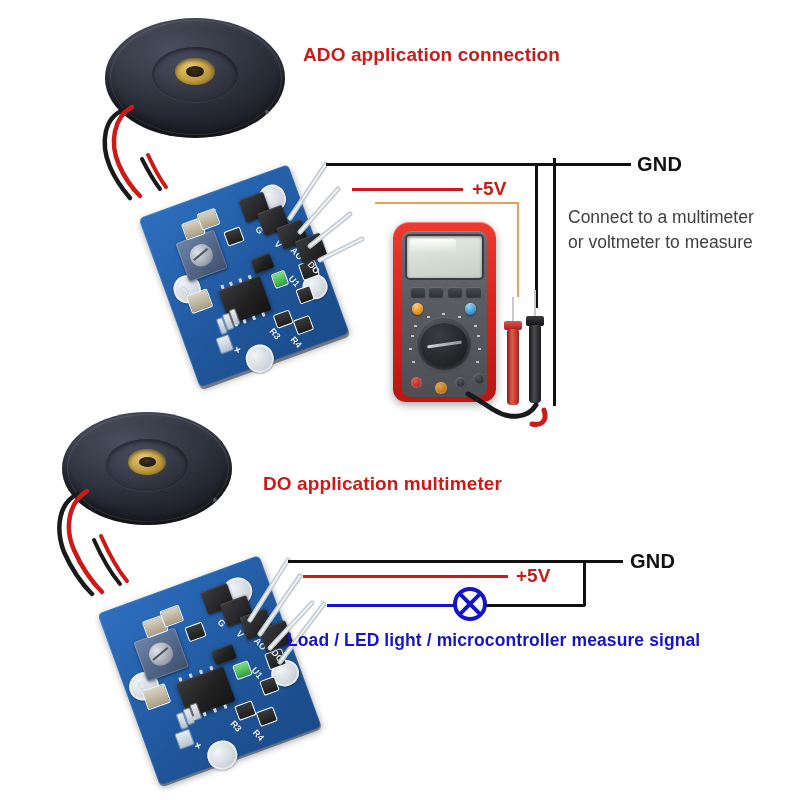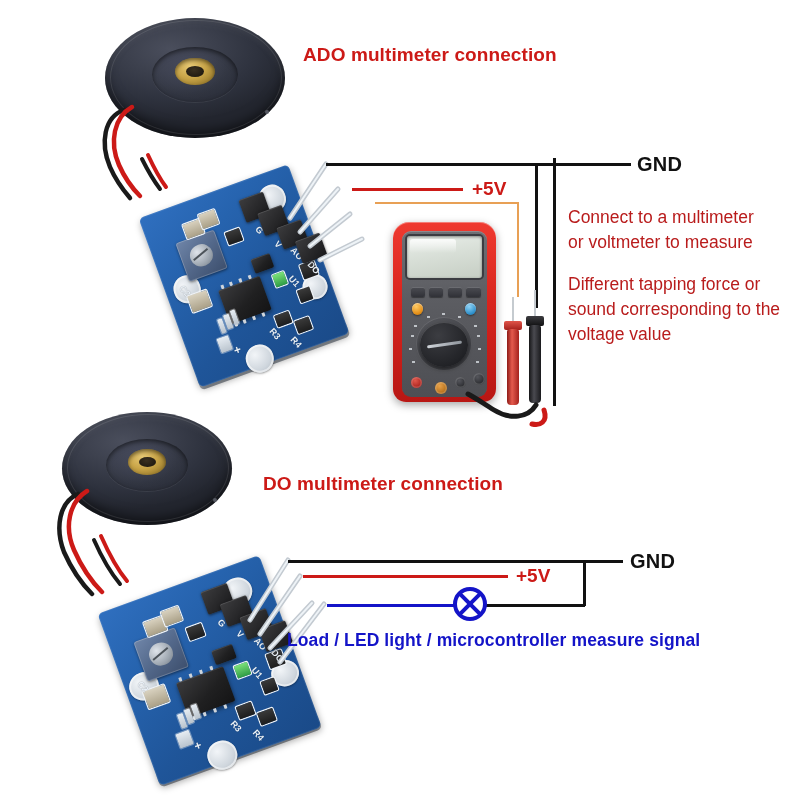--- a/index.html
+++ b/index.html
@@ -10,21 +10,21 @@
   
   .abs{position:absolute;}
   .wire{position:absolute;height:0;border-top-style:solid;}
   .vwire{position:absolute;width:0;border-left-style:solid;}
   .lbl{position:absolute;white-space:nowrap;line-height:1;}
 
   
   .title-red{color:#cc1a17;font-size:19px;font-weight:bold;letter-spacing:.1px;}
   .gnd-lbl{color:#111;font-size:20px;font-weight:bold;letter-spacing:.3px;}
   .v5-lbl{color:#cc1a17;font-size:19px;font-weight:bold;}
-  .para{color:#b91c1c;font-size:17.5px;line-height:25px;white-space:pre-line;font-weight:normal;}
+  .para{color:#404040;font-size:17.5px;line-height:25px;white-space:pre-line;font-weight:normal;}
   .load-lbl{color:#1414c8;font-size:17.5px;font-weight:bold;letter-spacing:.1px;}
 
   
   .piezo{position:absolute;}
   .piezo .body{position:absolute;left:0;top:0;width:100%;height:100%;
     border-radius:50%;
     background:
       radial-gradient(ellipse 70% 60% at 36% 26%, #4a4e5c 0%, #3b3f4c 38%, #2e323e 70%, #23262f 100%);
     box-shadow:inset 0 -7px 12px rgba(0,0,0,.55), inset 0 4px 8px rgba(255,255,255,.09);
   }
@@ -133,21 +133,21 @@
     <div class="dot"></div>
   </div>
 
   <svg class="abs" style="left:90px;top:95px;width:120px;height:105px;overflow:visible;">
     <path d="M34,15 C14,22 10,48 20,72 C27,88 34,96 40,103" stroke="#1a1a1a" stroke-width="4.5" fill="none" stroke-linecap="round"></path>
     <path d="M42,12 C24,22 19,47 29,70 C36,86 44,95 50,101" stroke="#cc1a17" stroke-width="4.5" fill="none" stroke-linecap="round"></path>
     <path d="M52,64 C58,76 64,86 70,94" stroke="#1a1a1a" stroke-width="4" fill="none" stroke-linecap="round"></path>
     <path d="M58,60 C64,73 70,84 76,92" stroke="#cc1a17" stroke-width="4" fill="none" stroke-linecap="round"></path>
   </svg>
 
-  <div class="lbl title-red" style="left:303px;top:45px;">ADO multimeter connection</div>
+  <div class="lbl title-red" style="left:303px;top:45px;">ADO application connection</div>
 
   <div class="pcb-wrap" style="left:155px;top:172px;width:185px;height:215px;transform:rotate(-20deg);transform-origin:50% 50%;">
     <div class="pcb">
       <div class="edge"></div>
       <div class="board"></div>
 
       <div class="hole-m" style="left:10%;top:38%;width:15%;height:13%;"></div>
       <div class="hole-m" style="left:70%;top:12%;width:15%;height:13%;"></div>
       <div class="hole-m" style="left:76%;top:58%;width:14%;height:12%;"></div>
       <div class="hole-m" style="left:34%;top:80%;width:15%;height:13%;"></div>
@@ -229,23 +229,20 @@
   <div class="wire" style="left:352px;top:188px;width:111px;border-top:3px solid #cc1a17;"></div>
   <div class="lbl v5-lbl" style="left:472px;top:179px;">+5V</div>
 
   <div class="wire" style="left:375px;top:202px;width:144px;border-top:2.6px solid #e8a055;"></div>
   <div class="vwire" style="left:517px;top:202px;height:95px;border-left:2.6px solid #e8a055;"></div>
 
   <div class="vwire" style="left:553px;top:158px;height:248px;border-left:3px solid #111;"></div>
 
   <div class="lbl para" style="left:568px;top:205px;">Connect to a multimeter
 or voltmeter to measure</div>
-  <div class="lbl para" style="left:568px;top:272px;">Different tapping force or
-sound corresponding to the
-voltage value</div>
 
   <div class="dmm" style="left:393px;top:222px;width:103px;height:180px;">
     <div class="shell"></div>
     <div class="face"></div>
     <div class="lcd">
       <div class="gloss"></div>
     </div>
     <div class="btn" style="left:17%;top:36%;width:14%;height:5.5%;"></div>
     <div class="btn" style="left:35%;top:36%;width:14%;height:5.5%;"></div>
     <div class="btn" style="left:53%;top:36%;width:14%;height:5.5%;"></div>
@@ -298,21 +295,21 @@
     <div class="hole"></div>
     <div class="dot"></div>
   </div>
   <svg class="abs" style="left:48px;top:480px;width:130px;height:120px;overflow:visible;">
     <path d="M30,14 C11,22 7,48 16,72 C24,90 34,104 44,114" stroke="#1a1a1a" stroke-width="4.5" fill="none" stroke-linecap="round"></path>
     <path d="M39,11 C21,22 16,47 26,70 C34,88 44,102 54,112" stroke="#cc1a17" stroke-width="4.5" fill="none" stroke-linecap="round"></path>
     <path d="M46,60 C54,78 62,92 72,104" stroke="#1a1a1a" stroke-width="4" fill="none" stroke-linecap="round"></path>
     <path d="M53,56 C61,74 69,89 79,101" stroke="#cc1a17" stroke-width="4" fill="none" stroke-linecap="round"></path>
   </svg>
 
-  <div class="lbl title-red" style="left:263px;top:474px;">DO multimeter connection</div>
+  <div class="lbl title-red" style="left:263px;top:474px;">DO application multimeter</div>
 
   <div class="pcb-wrap" style="left:113px;top:565px;width:200px;height:218px;transform:rotate(-20deg);transform-origin:50% 50%;">
     <div class="pcb">
       <div class="edge"></div>
       <div class="board"></div>
 
       <div class="hole-m" style="left:8%;top:38%;width:15%;height:13%;"></div>
       <div class="hole-m" style="left:68%;top:12%;width:15%;height:13%;"></div>
       <div class="hole-m" style="left:77%;top:55%;width:14%;height:12%;"></div>
       <div class="hole-m" style="left:33%;top:80%;width:15%;height:13%;"></div>

